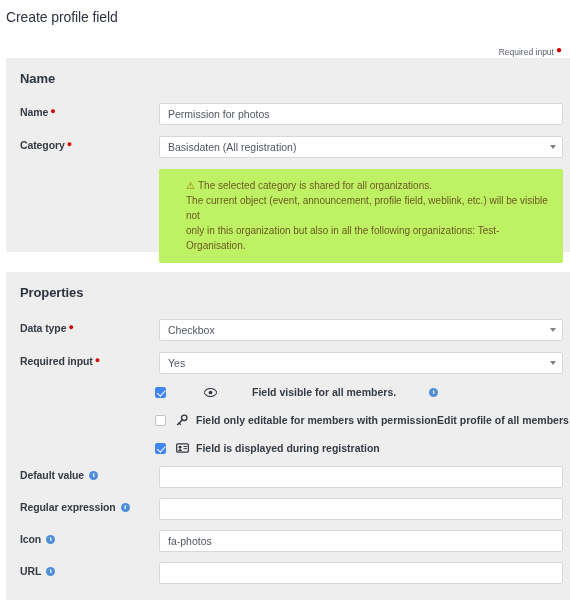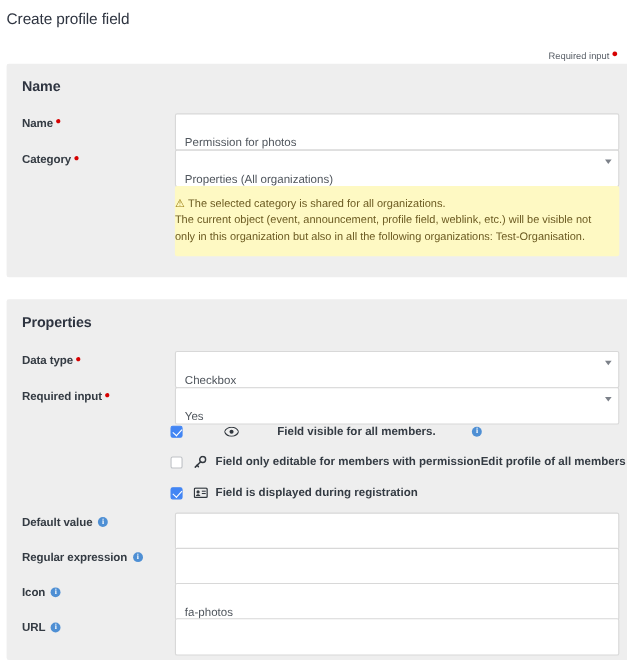--- a/index.html
+++ b/index.html
@@ -71,21 +71,21 @@
   .field {
     position: absolute;
     left: 153px;
     width: 404px;
     height: 22px;
     background: #ffffff;
     border: 1px solid #d8d8d8;
     border-radius: 2px;
     font-size: 10.5px;
     color: #51575e;
-    padding: 16px 8px;
+    padding: 0 8px;
     line-height: 20px;
     font-family: "Liberation Sans", sans-serif;
     white-space: nowrap;
     overflow: hidden;
   }
   .field.select { padding-right: 20px; }
   .chevron {
     position: absolute;
     right: 6px;
     top: 8px;
@@ -93,23 +93,23 @@
     border-left: 3.5px solid transparent;
     border-right: 3.5px solid transparent;
     border-top: 4px solid #7c8189;
   }
 
   .alert {
     position: absolute;
     left: 153px;
     top: 0;
     width: 404px;
-    background: #fef9c3;
+    background: #bef264;
     border-radius: 2px;
-    padding: 9px 11px 10px 0;
+    padding: 9px 11px 10px 27px;
     font-size: 10px;
     line-height: 15px;
     color: #6b5a21;
   }
   .alert .warn-icon { color: #9a7d10; font-size: 10px; margin-right: 3px; }
 
   .check-row {
     position: absolute;
     left: 149px;
     height: 16px;
@@ -193,21 +193,21 @@
         <span>Name</span><span class="req-star">●</span>
       </div>
       <div class="field">Permission for photos</div>
     </div>
 
     <div class="form-row" style="top:78px;">
       <div class="form-label">
         <span>Category</span><span class="req-star">●</span>
       </div>
       <div class="field select">
-        <span>Properties (All organizations)</span>
+        <span>Basisdaten (All registration)</span>
         <span class="chevron"></span>
       </div>
     </div>
 
     <div class="alert" style="top:111px;">
       <div>
         <span class="warn-icon">⚠</span><span>The selected category is shared for all organizations.</span>
       </div>
       <div>The current object (event, announcement, profile field, weblink, etc.) will be visible not</div>
       <div>only in this organization but also in all the following organizations: Test-Organisation.</div>

